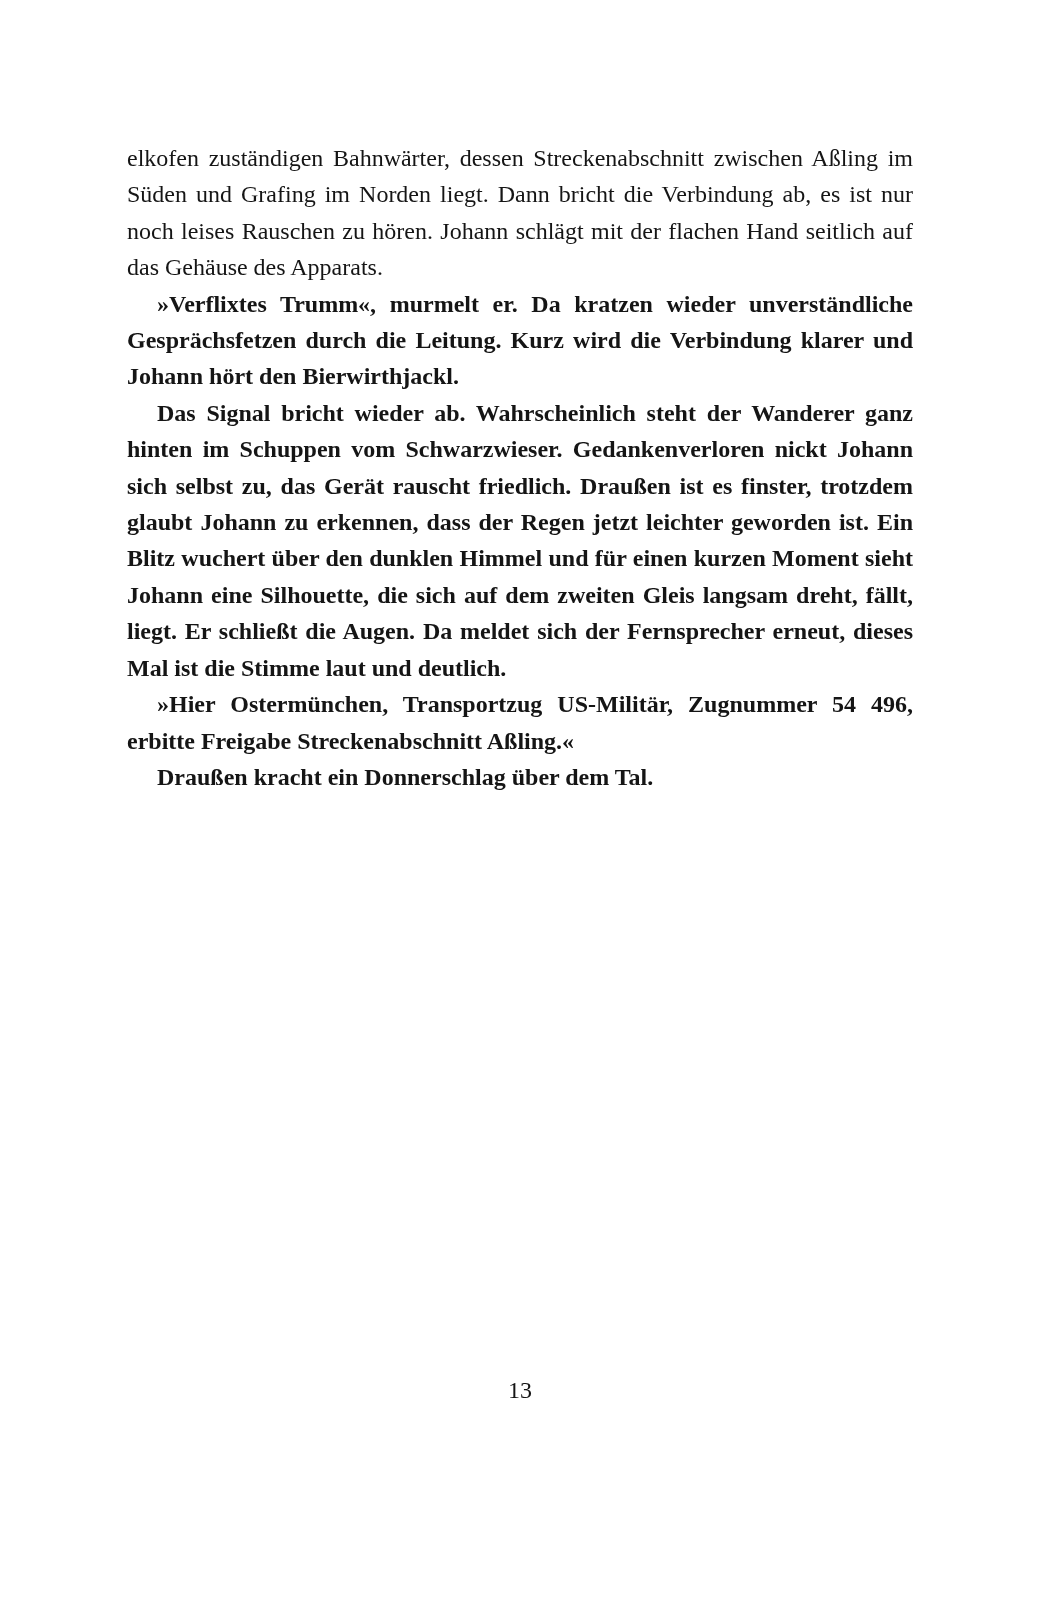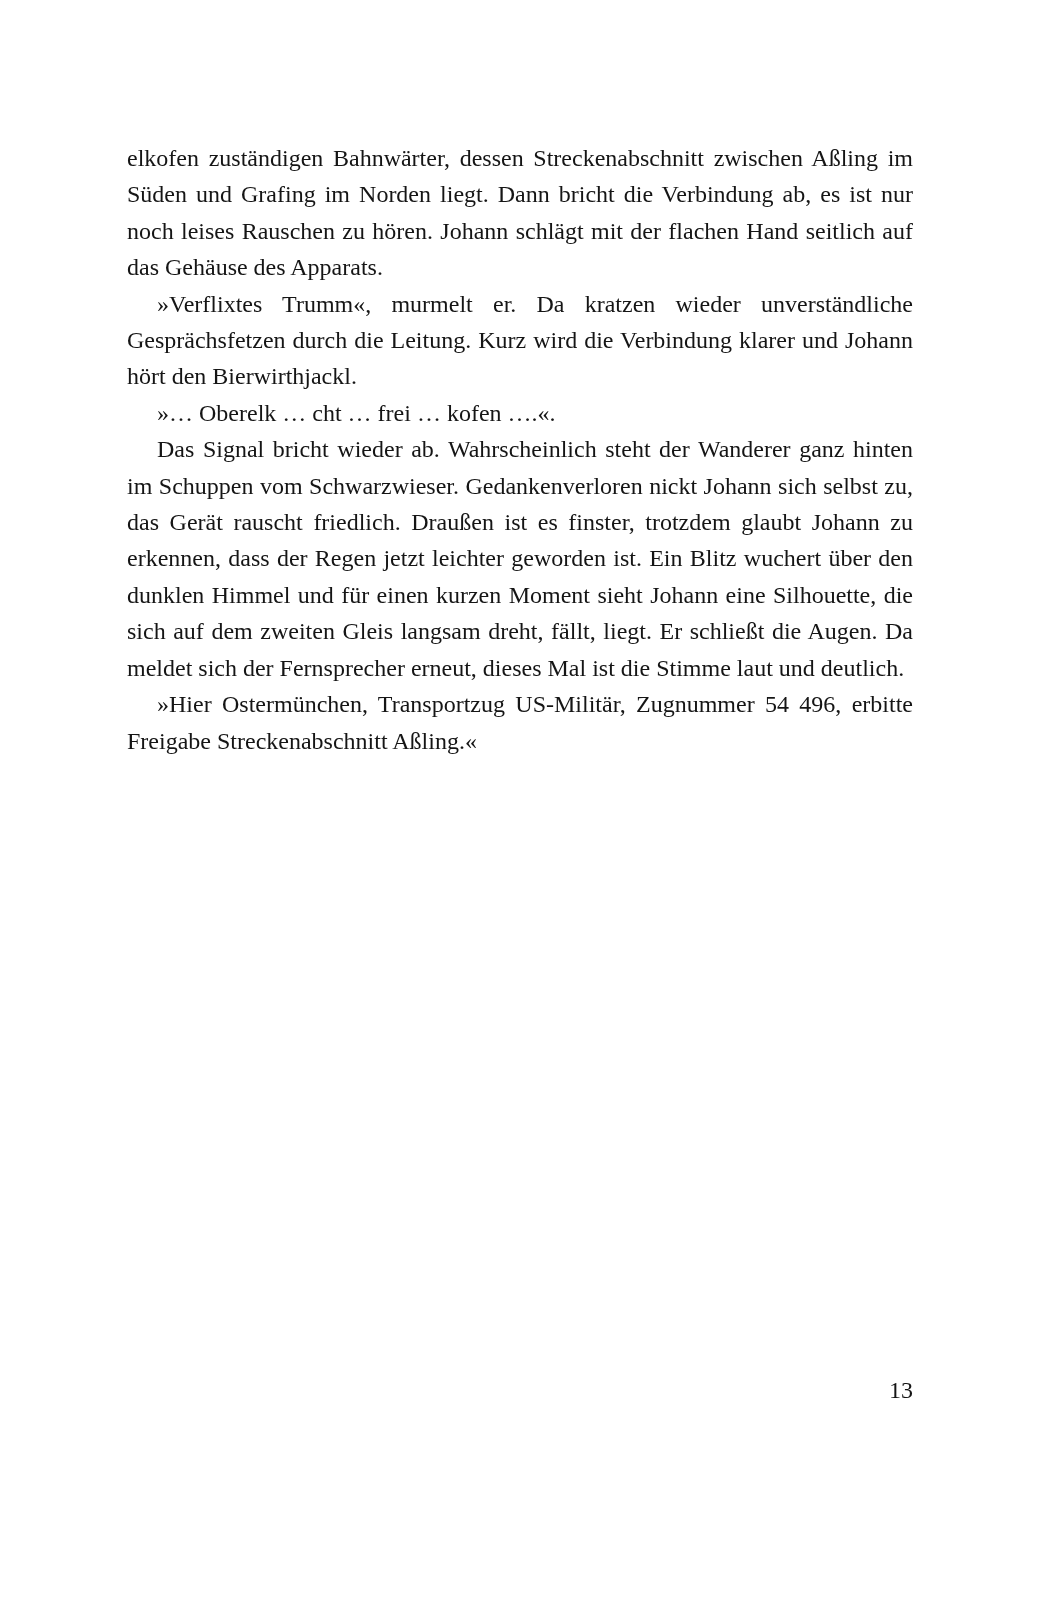--- a/index.html
+++ b/index.html
@@ -28,38 +28,39 @@
       text-align: justify;
       hyphens: auto;
       -webkit-hyphens: auto;
     }
     .para {
       margin: 0;
       padding: 0;
     }
     .para.indent {
       text-indent: 30px;
+      font-weight: bold;
     }
     .page-number {
       position: absolute;
       left: 127px;
       top: 1372px;
       width: 786px;
-      text-align: right;
+      text-align: center;
       color: #151515;
       font-size: 24px;
       line-height: 36.4px;
     }
   </style>
 </head>
 <body>
 
 <div class="page">
   <div class="text-block" id="text-block">
 
   <p class="para">elkofen zuständigen Bahnwärter, dessen Streckenabschnitt zwischen Aßling im Süden und Grafing im Norden liegt. Dann bricht die Verbindung ab, es ist nur noch leises Rauschen zu hören. Johann schlägt mit der flachen Hand seitlich auf das Gehäuse des Apparats.</p>
       <p class="para indent">»Verflixtes Trumm«, murmelt er. Da kratzen wieder unverständliche Gesprächsfetzen durch die Leitung. Kurz wird die Verbindung klarer und Johann hört den Bierwirthjackl.</p>
-      <p class="para indent">»… Oberelk … cht … frei … kofen ….«.</p>
       <p class="para indent">Das Signal bricht wieder ab. Wahrscheinlich steht der Wanderer ganz hinten im Schuppen vom Schwarzwieser. Gedankenverloren nickt Johann sich selbst zu, das Gerät rauscht friedlich. Draußen ist es finster, trotzdem glaubt Johann zu erkennen, dass der Regen jetzt leichter geworden ist. Ein Blitz wuchert über den dunklen Himmel und für einen kurzen Moment sieht Johann eine Silhouette, die sich auf dem zweiten Gleis langsam dreht, fällt, liegt. Er schließt die Augen. Da meldet sich der Fernsprecher erneut, dieses Mal ist die Stimme laut und deutlich.</p>
       <p class="para indent">»Hier Ostermünchen, Transportzug US-Militär, Zugnummer 54 496, erbitte Freigabe Streckenabschnitt Aßling.«</p>
+      <p class="para indent">Draußen kracht ein Donnerschlag über dem Tal.</p>
     </div>
   <div class="page-number">13</div>
 </div>
 
 </body></html>

